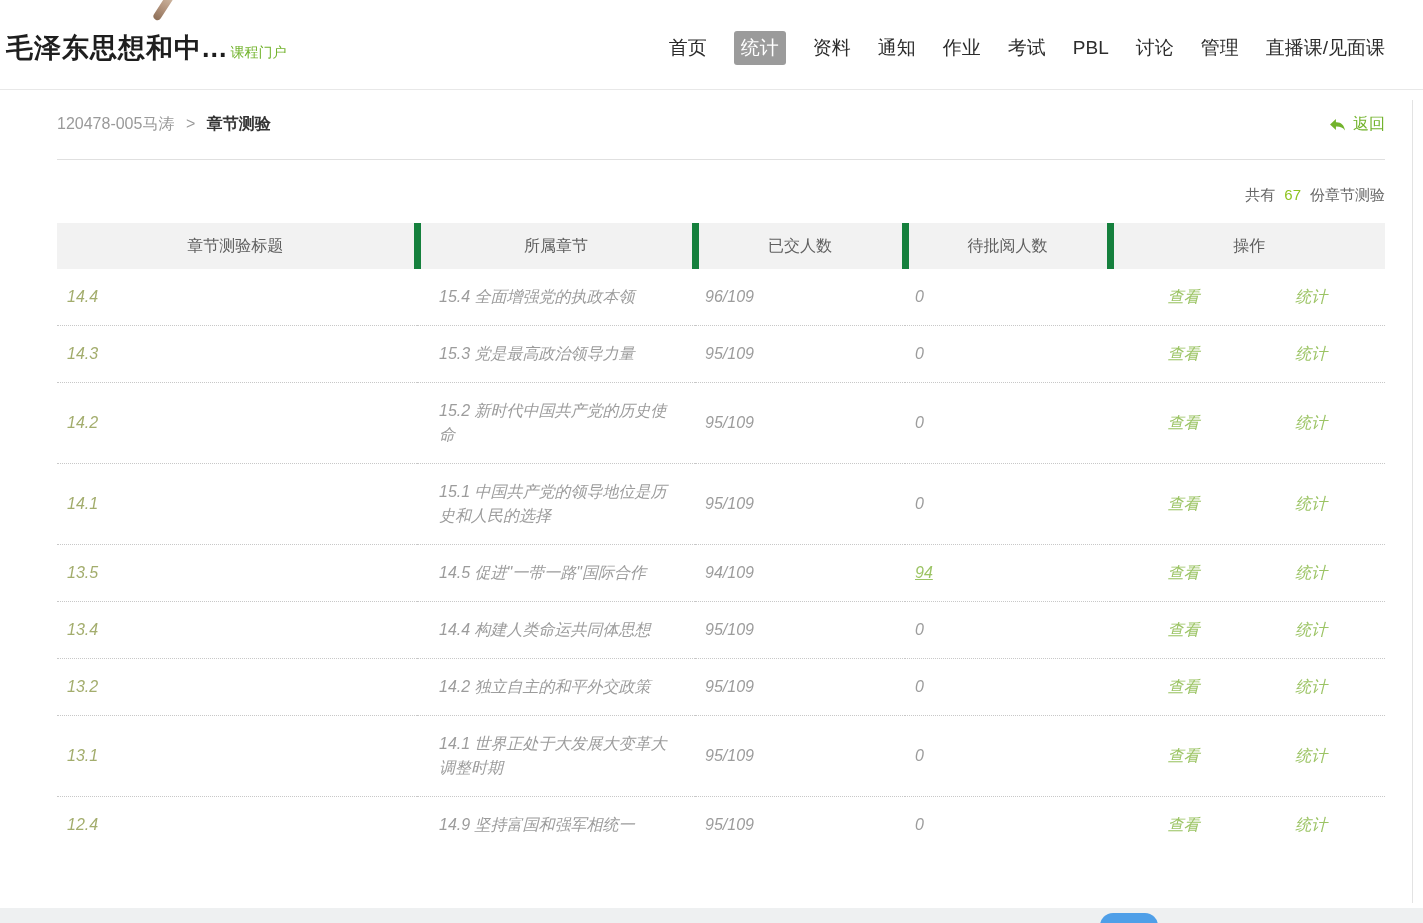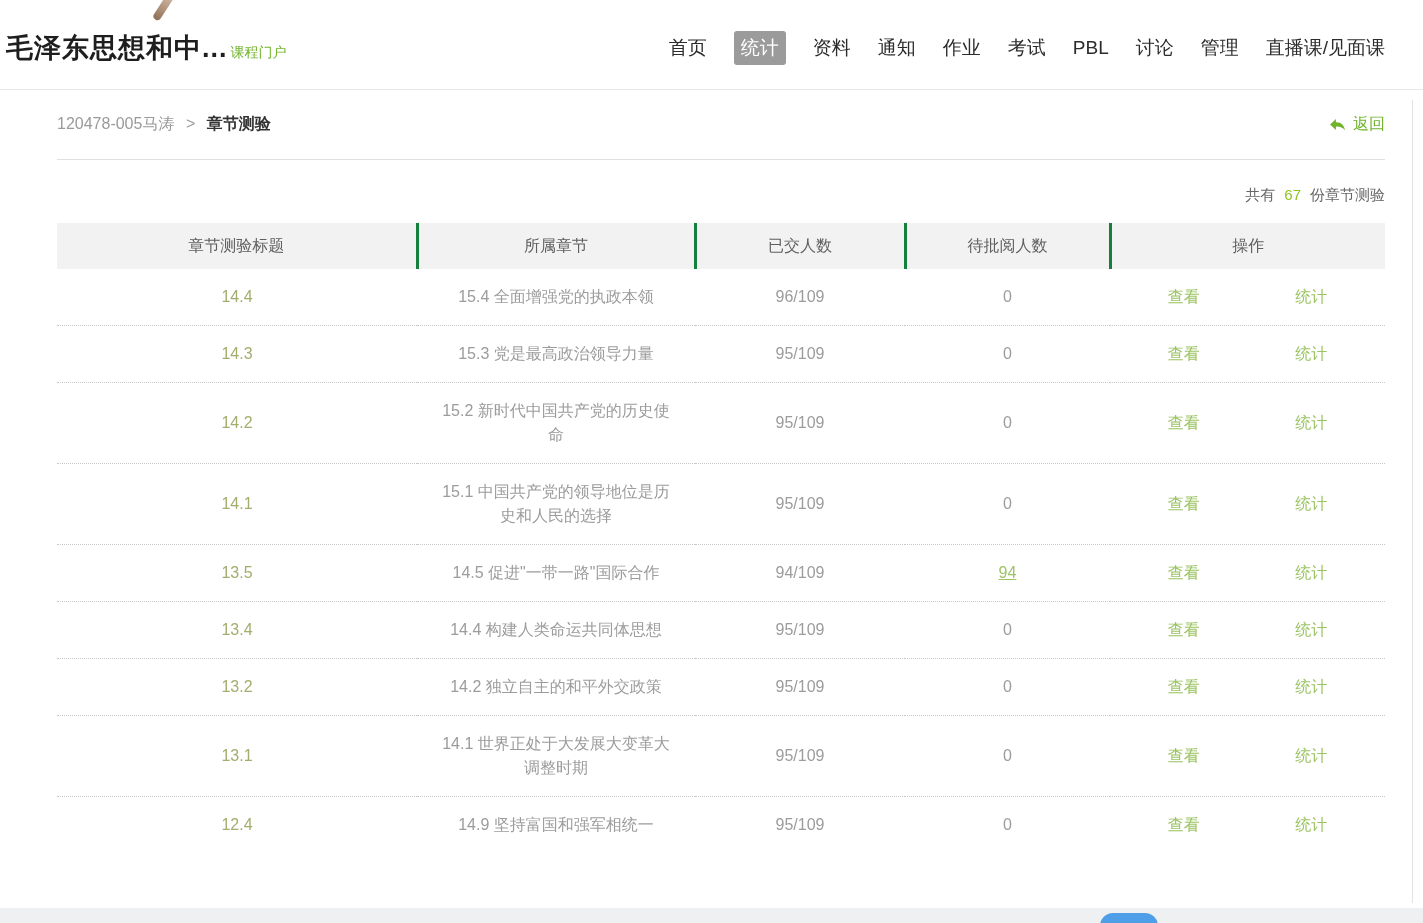--- a/index.html
+++ b/index.html
@@ -43,26 +43,26 @@
   
   .summary-line{margin:0 38px 0 57px;padding-top:26px;text-align:right;font-size:15px;color:#666;}
   .summary-line .count{color:var(--count-green);margin:0 9px;}
   
   .tests-table{
     margin:18px 38px 0 57px;width:1328px;border-collapse:collapse;table-layout:fixed;
   }
   col.c1{width:360px;} col.c2{width:278px;} col.c3{width:210px;} col.c4{width:205px;} col.c5{width:275px;}
   .tests-table th{
     background:var(--table-header-bg);height:46px;font-weight:normal;font-size:16px;
-    color:#5f5f5f;text-align:center;border-right:3px solid #15803d;
+    color:#5f5f5f;text-align:center;border-right:7px solid #15803d;
   }
   .tests-table th:last-child{border-right:none;}
   .tests-table td{
-    text-align:center;vertical-align:middle;padding:16px 10px;font-size:16px;
-    color:#9c9c9c;border-bottom:1px dotted #c8c8c8;line-height:24px;
+    text-align:left;vertical-align:middle;padding:16px 10px;font-size:16px;
+    color:#9c9c9c;border-bottom:1px dotted #c8c8c8;line-height:24px;font-style:italic;
   }
   .tests-table td.col-chapter{padding:16px 22px;}
   .tests-table tbody tr:last-child td{border-bottom:none;}
   td.col-title{color:var(--title-num-green);cursor:pointer;}
   .pending-val{color:#9c9c9c;}
   .pending-val.link{color:var(--link-green);text-decoration:underline;cursor:pointer;margin-top:38px;}
   .actions{display:flex;justify-content:space-around;align-items:center;}
   .action-link{color:var(--link-green);cursor:pointer;text-decoration:none;}
   
   .bottom-strip{position:absolute;left:0;right:0;bottom:0;height:15px;background:#eef0f1;}

